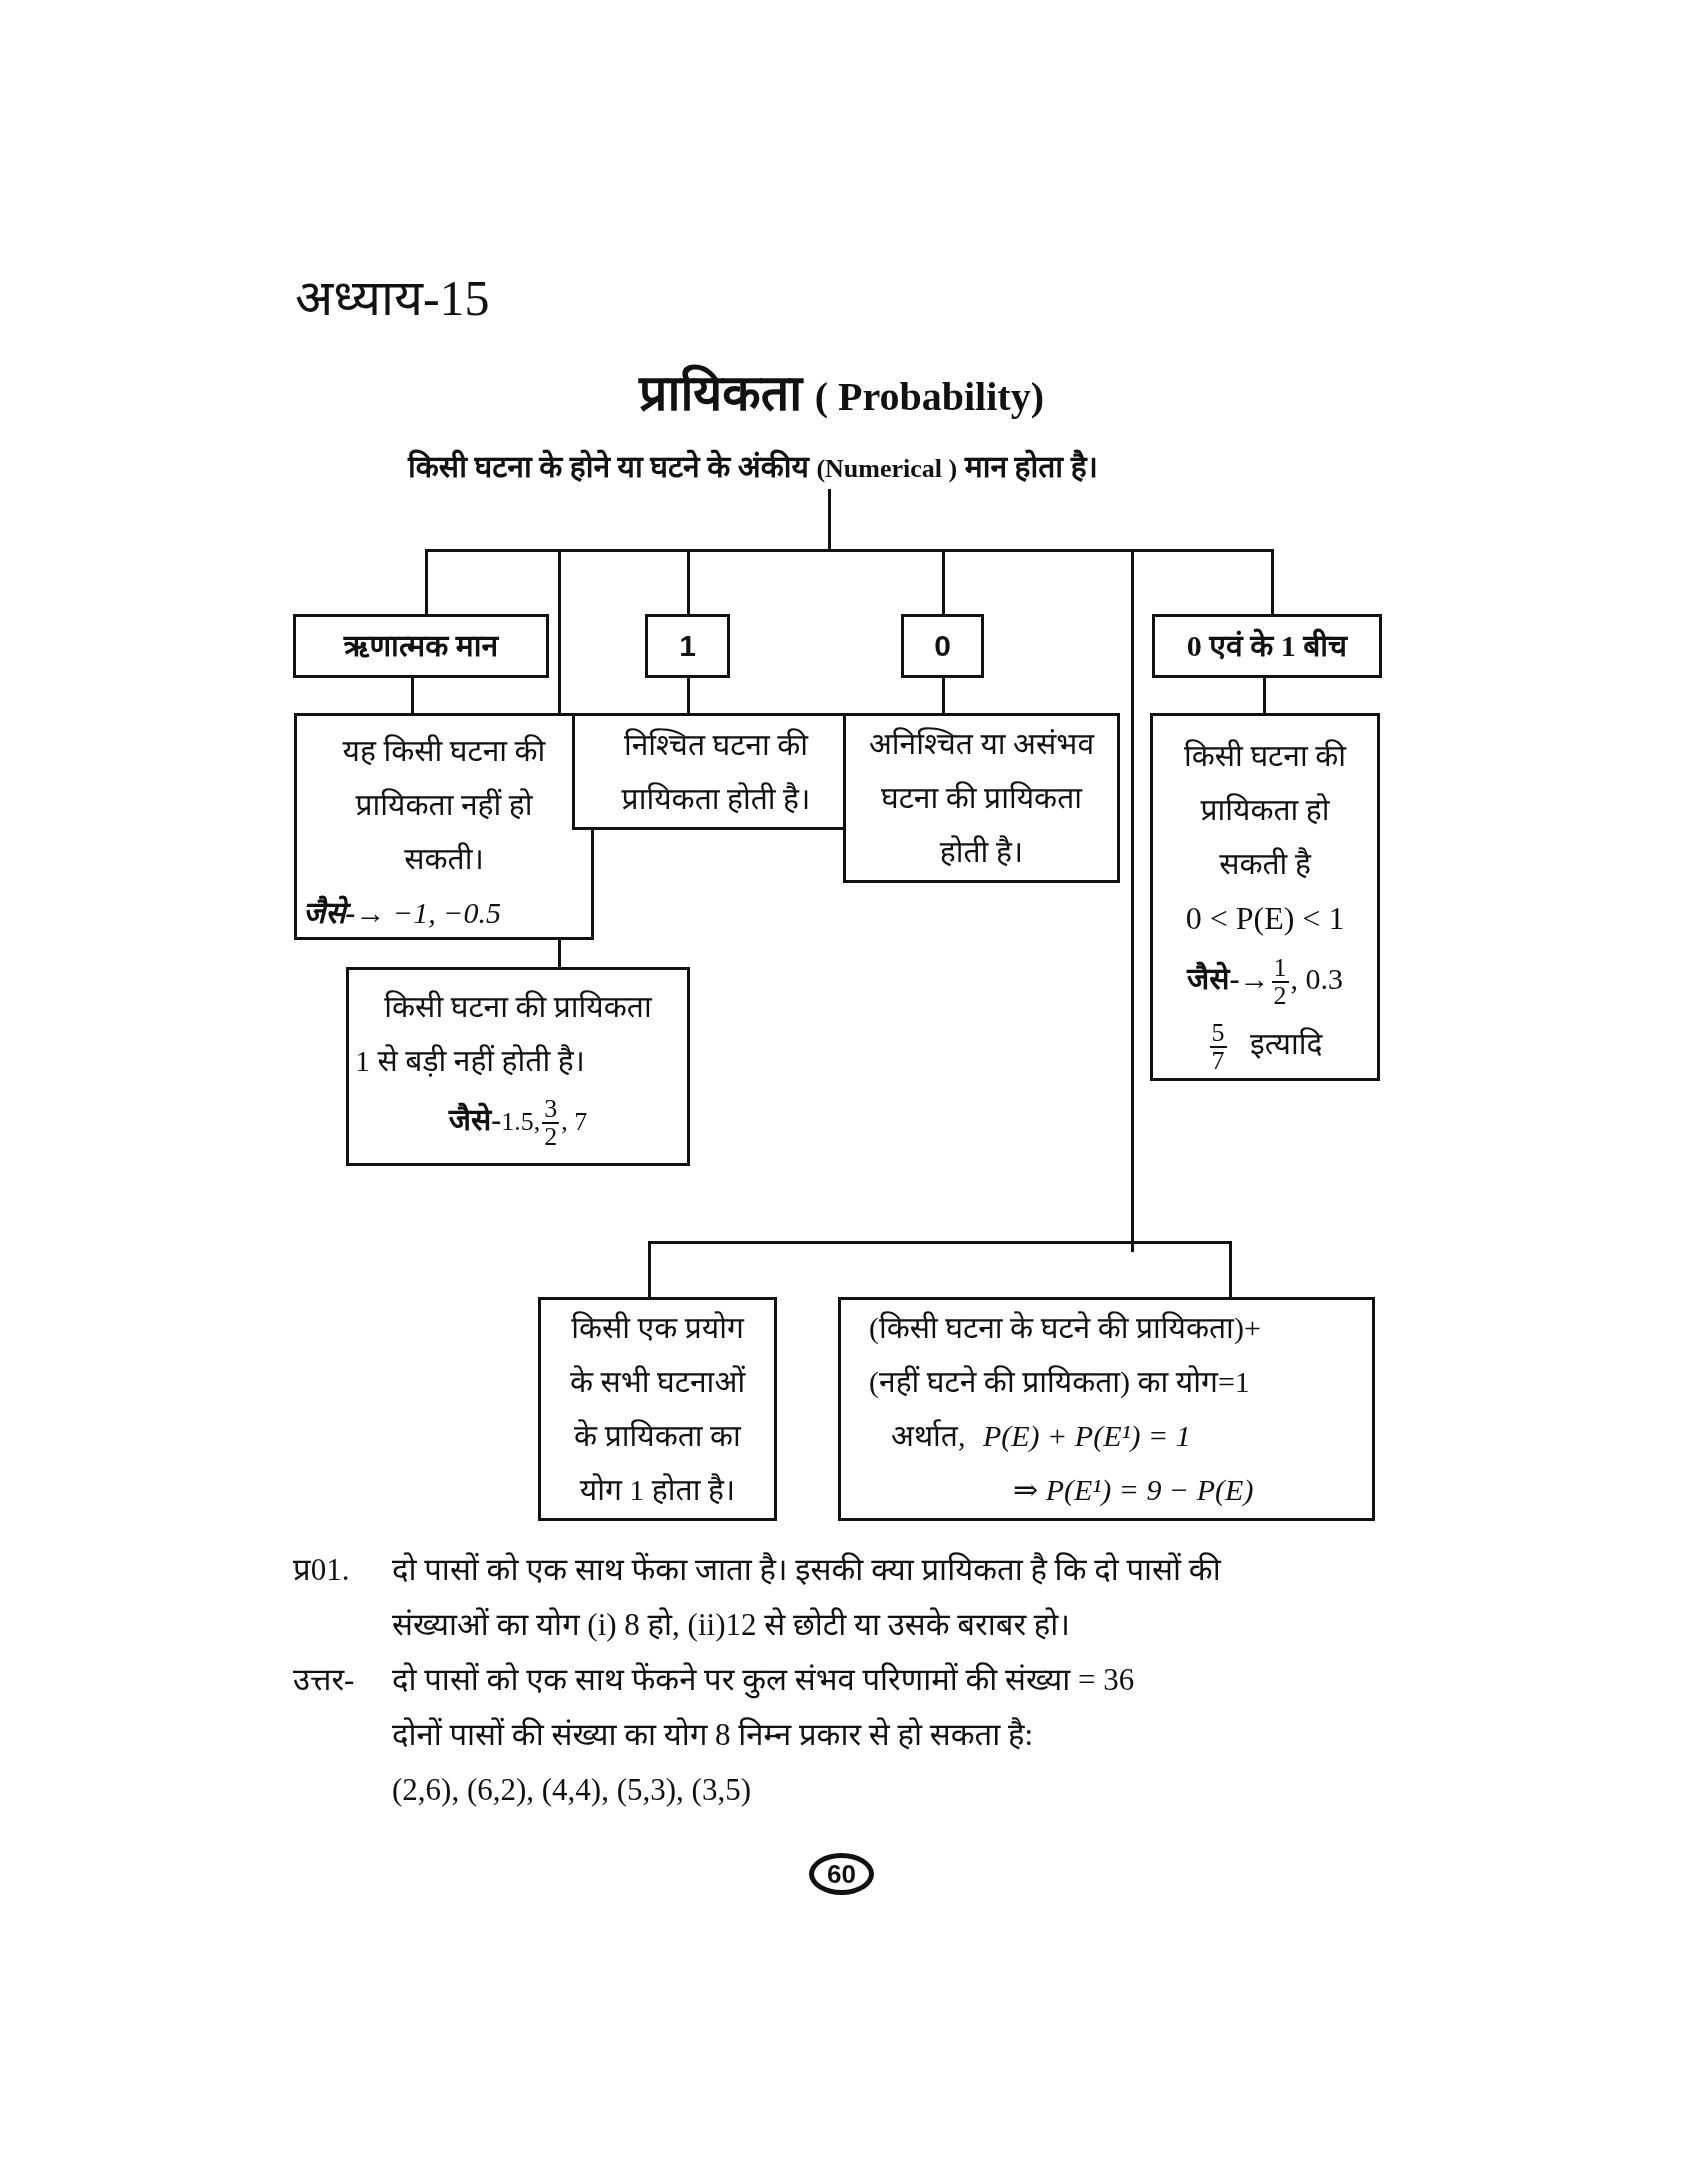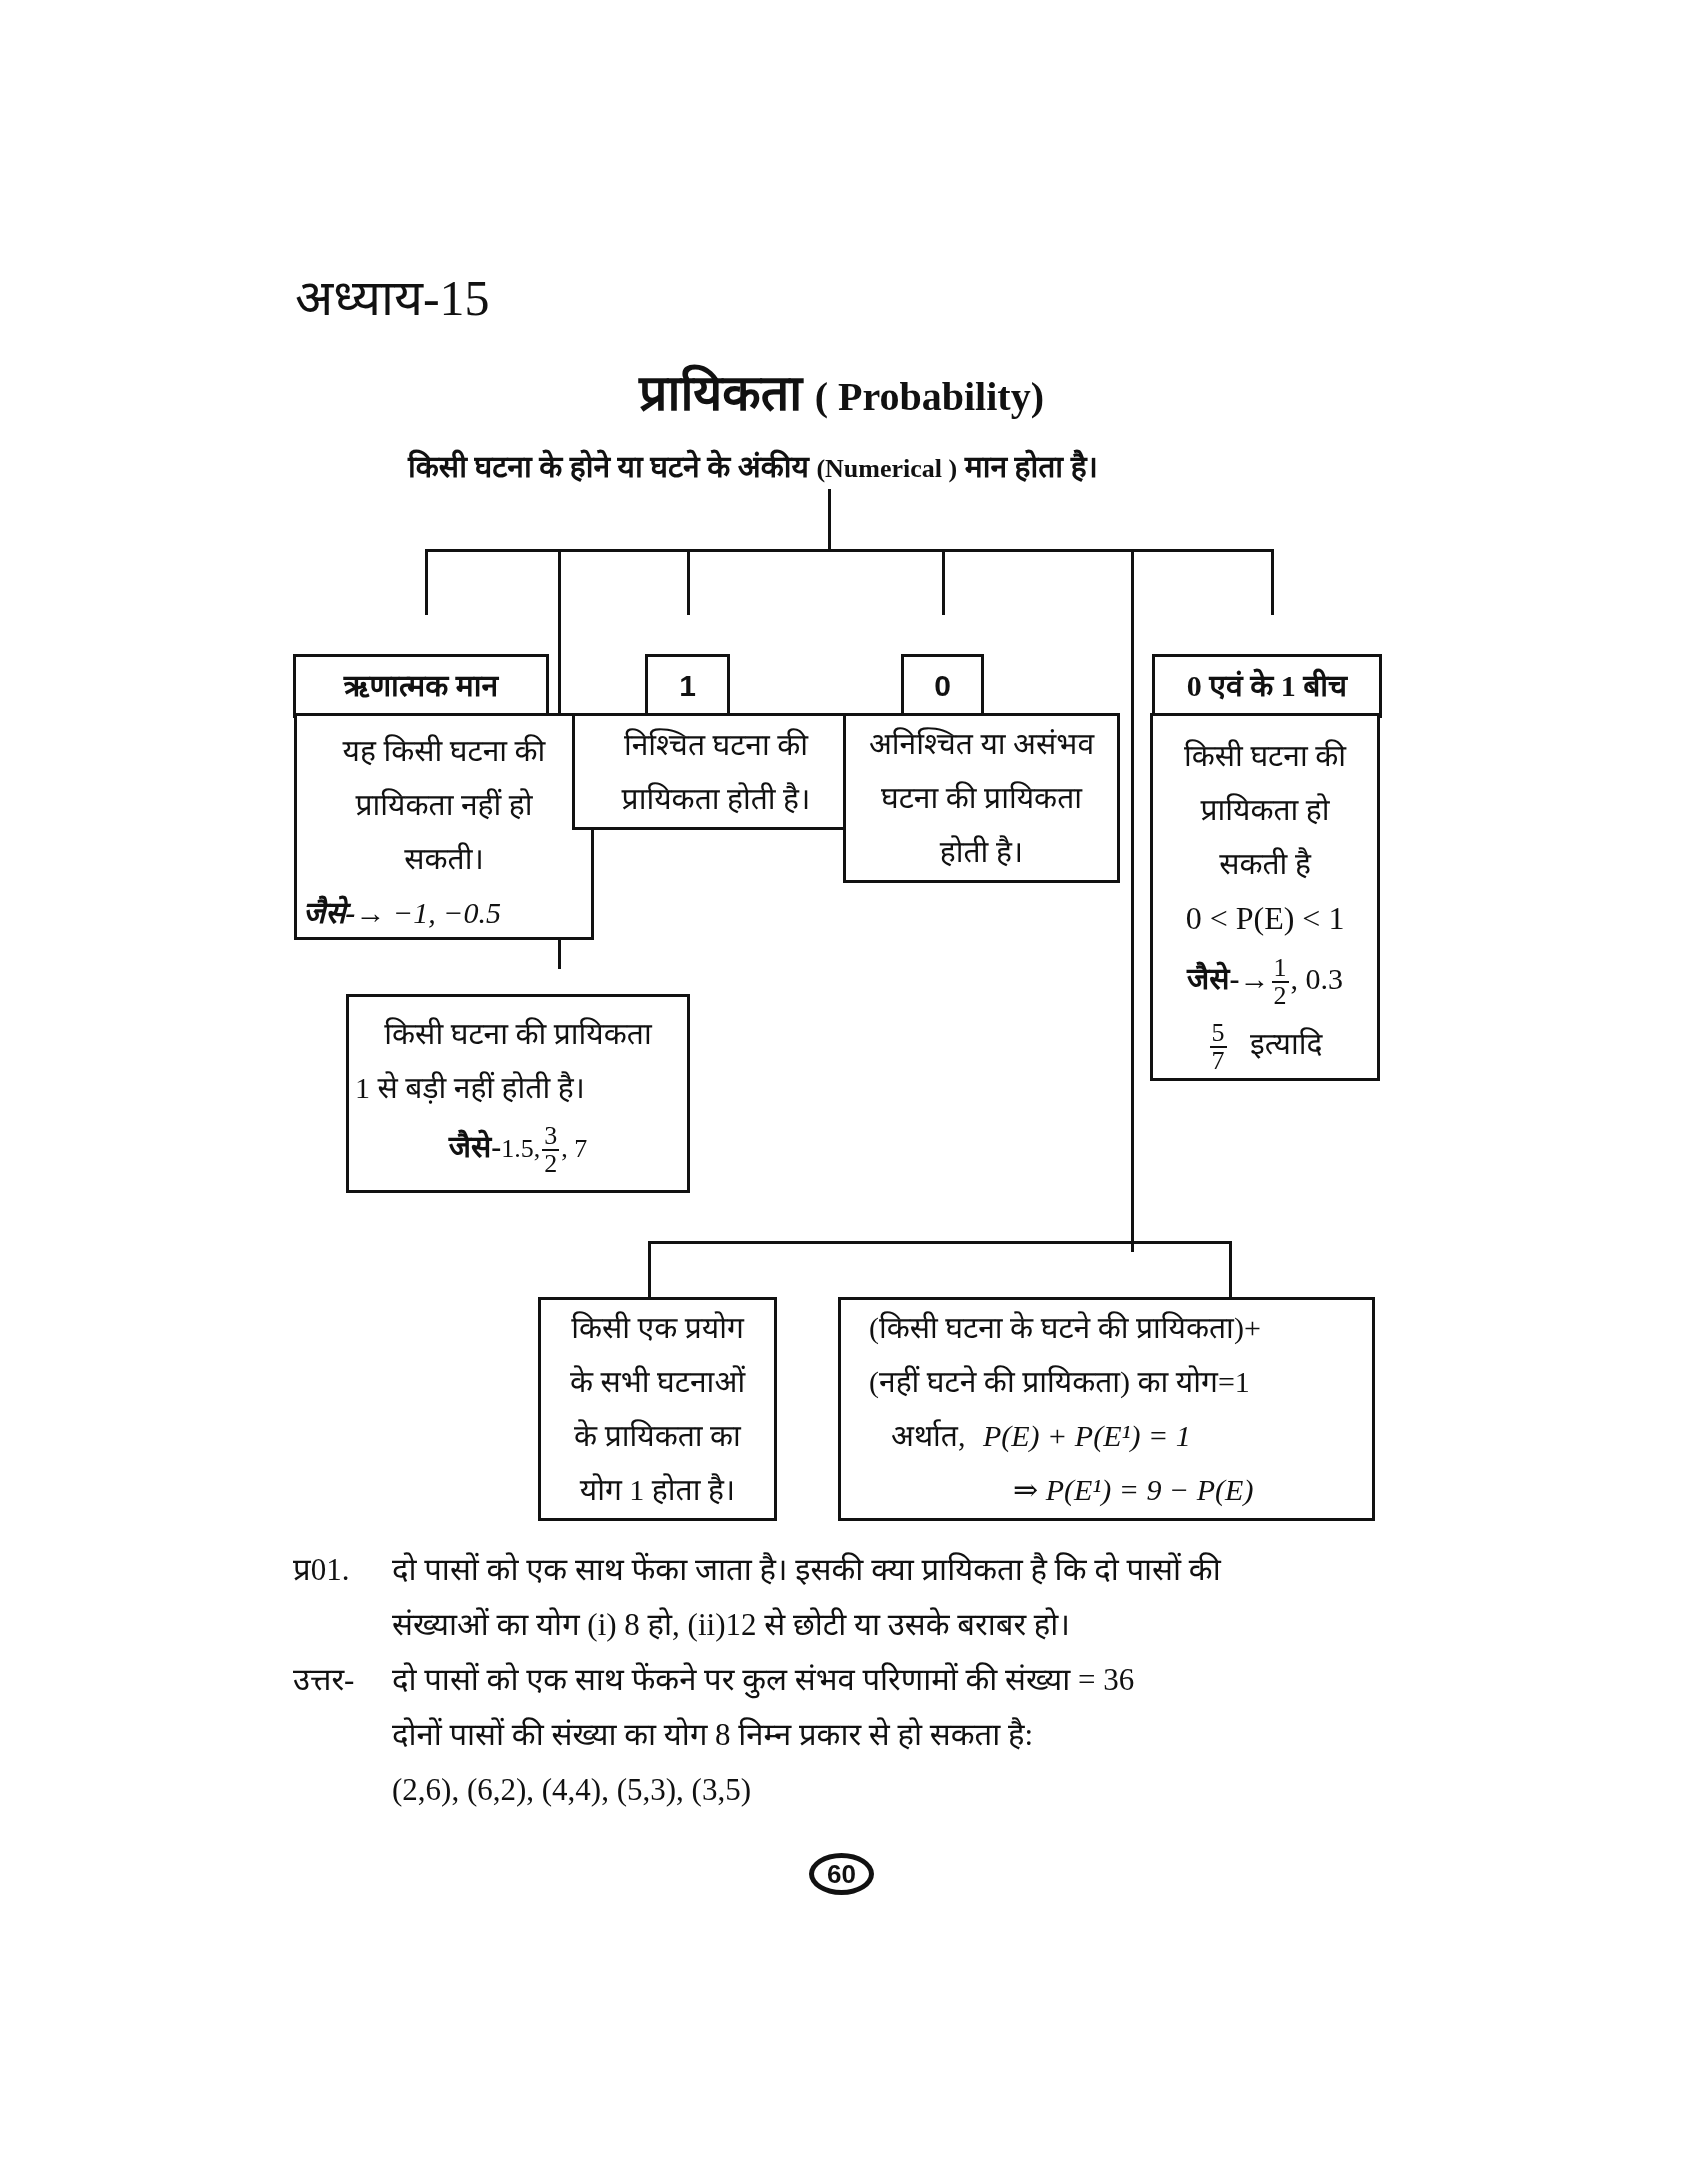--- a/index.html
+++ b/index.html
@@ -9,21 +9,21 @@
   .chapter { left:295px; top:269px; font-size:50px; line-height:59px; }
   .heading { left:0; width:1683px; top:364px; text-align:center; font-size:50px; line-height:59px; font-weight:bold; }
   .heading .latin { font-size:40px; }
   .subtitle { left:0; width:1506px; top:447px; text-align:center; font-size:30px; line-height:40px; font-weight:bold; }
   .subtitle .latin { font-size:26px; }
   .hline { position:absolute; background:#111; height:3px; }
   .vline { position:absolute; background:#111; width:3px; }
   .box { position:absolute; border:3px solid #111; background:#fff; box-sizing:border-box;
          display:flex; flex-direction:column; justify-content:center; align-items:center;
          text-align:center; font-size:30px; line-height:54px; padding:4px 6px; }
-  .box.head { font-weight:bold; font-size:30px; line-height:40px;margin-top:40px; }
+  .box.head { font-weight:bold; font-size:30px; line-height:40px; }
   .box.head.sans { font-family:"Liberation Sans","DejaVu Sans",sans-serif; }
   .box .line { display:block; white-space:nowrap; }
   .math { font-family:"Liberation Serif","DejaVu Serif",serif; font-weight:normal; }
   .frac { display:inline-flex; flex-direction:column; vertical-align:middle; text-align:center;
           font-family:"Liberation Serif",serif; font-size:26px; line-height:26px; margin:0 2px; }
   .frac .num { border-bottom:2px solid #111; padding:0 2px; }
   .qa { left:293px; width:1119px; font-size:31px; line-height:55px; }
   .qa .row { display:flex; }
   .qa .lbl { width:99px; flex:none; }
   .qa .txt { flex:1; }
@@ -109,21 +109,21 @@
   </span>
   <span class="line" style="line-height:61px;">
     <span class="frac">
         <span class="num">5</span>
         <span class="den">7</span>
       </span>
     <span style="margin-left:14px;">इत्यादि</span>
   </span>
 </div>
 
-<div class="box" style="left:346px; top:994px; width:344px; height:199px;">
+<div class="box" style="left:346px; top:967px; width:344px; height:199px;">
   <span class="line">किसी घटना की प्रायिकता</span>
   <span class="line" style="align-self:flex-start;">1 से बड़ी नहीं होती है।</span>
   <span class="line" style="line-height:63px;">
     <b>जैसे-</b><span class="math" style="font-size:26px;">1.5,</span><span class="frac">
         <span class="num">3</span>
         <span class="den">2</span>
       </span><span class="math" style="font-size:26px;">, 7</span>
   </span>
 </div>
 

